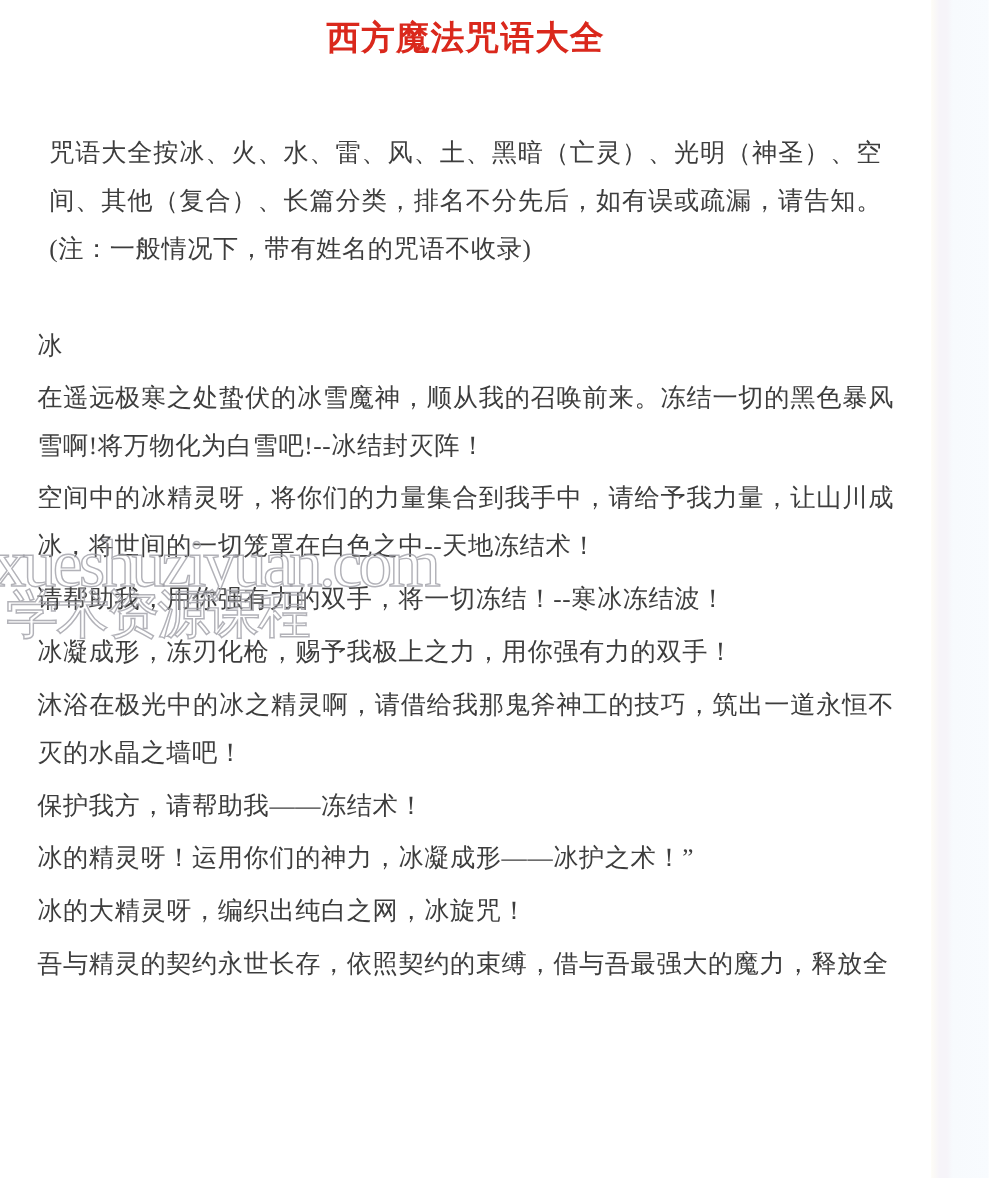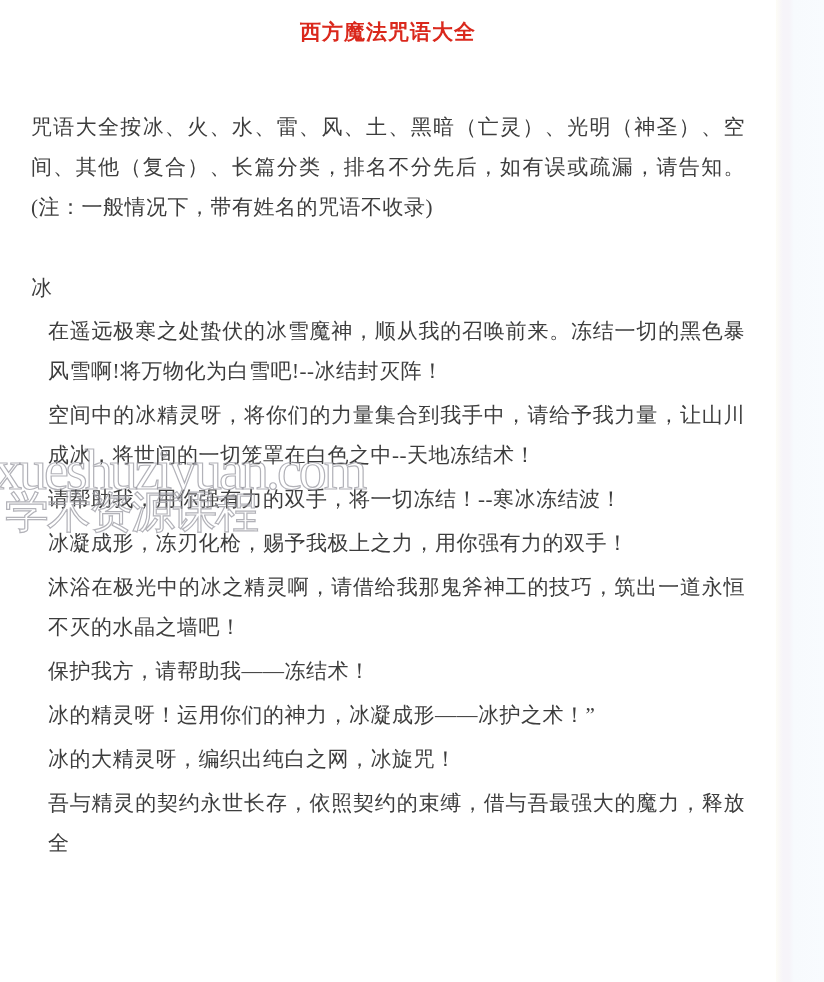--- a/index.html
+++ b/index.html
@@ -31,46 +31,46 @@
     position: absolute;
     left: 776px;
     top: 0;
     width: 48px;
     height: 982px;
     background: linear-gradient(90deg, #fdfcf6 0px, #f6f4f9 7px, #f6f4f9 13px, #f7fafd 18px, #f8fbfe 48px);
   }
   .doc-title {
     margin: 0;
     padding-top: 20px;
-    font-size: 21px;
+    font-size: 28px;
     line-height: 25px;
     font-weight: bold;
     text-align: center;
     color: #da281c;
     letter-spacing: 1px;
   }
   .content {
     margin: 62px 31px 0 31px;
     font-size: 21px;
     line-height: 40px;
     color: #3d3d3d;
     text-align: justify;
     letter-spacing: 0.5px;
   }
   .intro {
-    margin: 0;
+    margin: 10px;
   }
   .section-heading {
     margin: 41px 0 3px 0;
     font-size: 21px;
     font-weight: normal;
     line-height: 40px;
   }
   .spells p {
-    margin: 0 0 4px 17px;
+    margin: 0 0 4px 0;
   }
   
   .wm {
     position: absolute;
     pointer-events: none;
     white-space: nowrap;
     z-index: 5;
     color: rgba(255, 255, 255, 0.10);
     -webkit-text-stroke: 1.2px rgba(156, 156, 164, 0.78);
     text-stroke: 1.2px rgba(156, 156, 164, 0.78);

